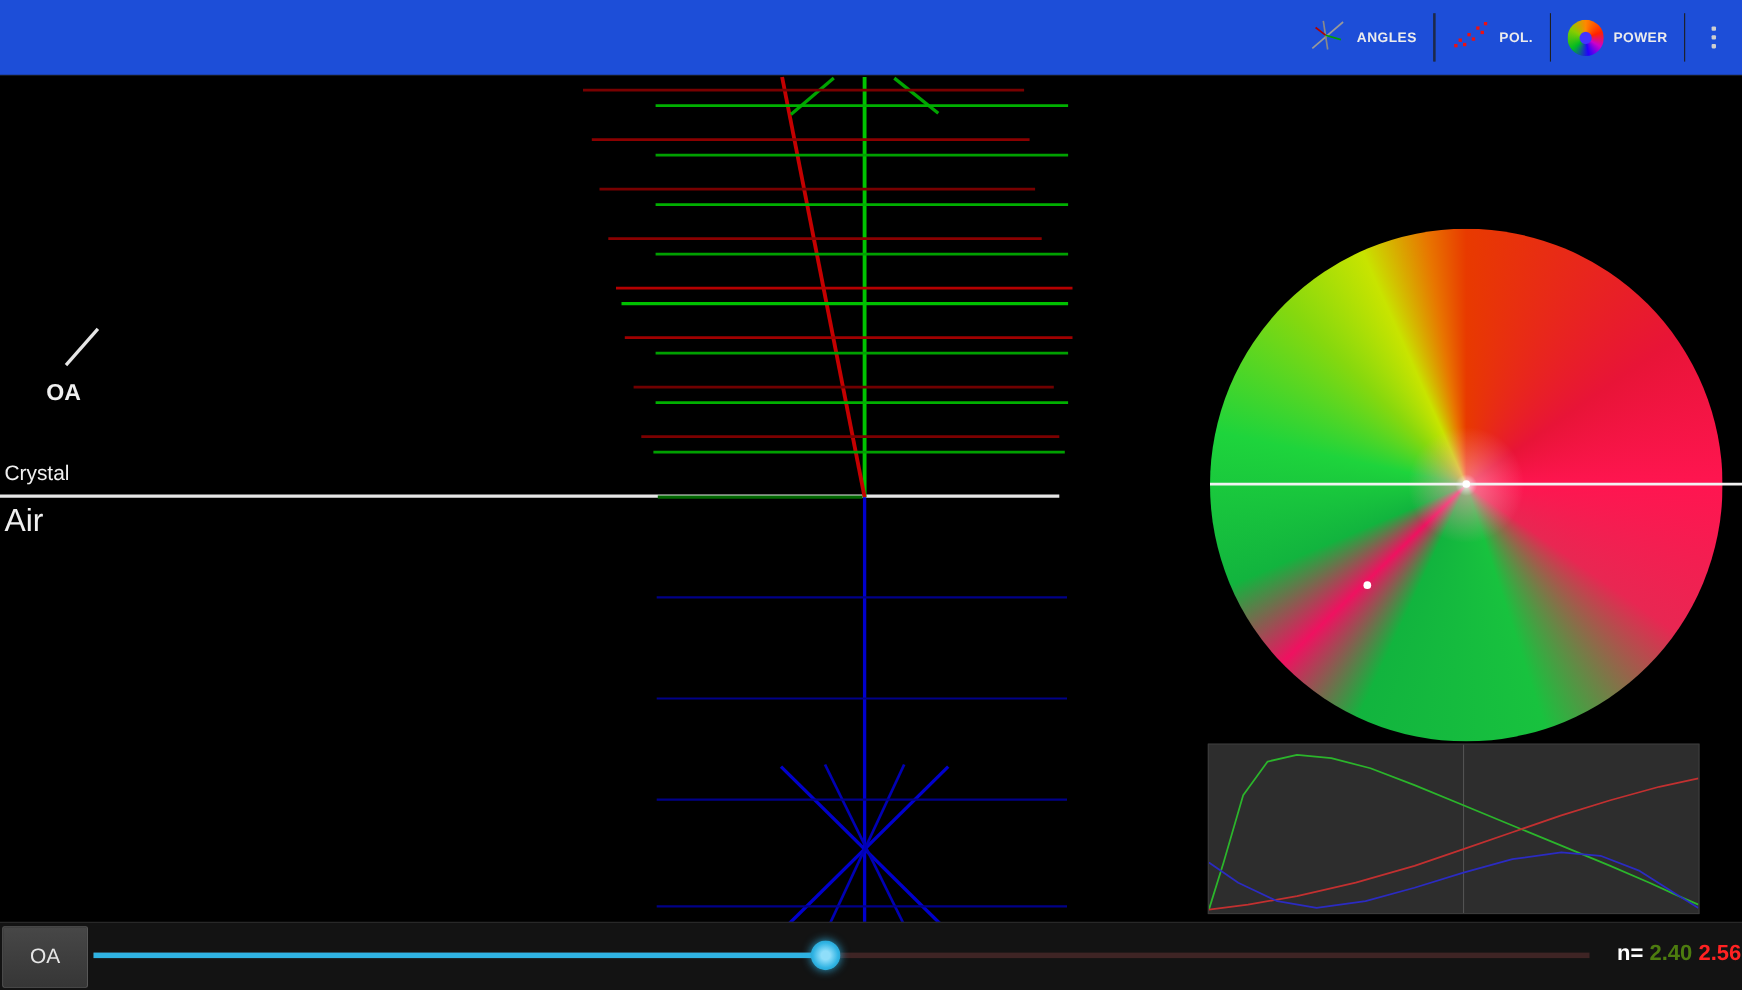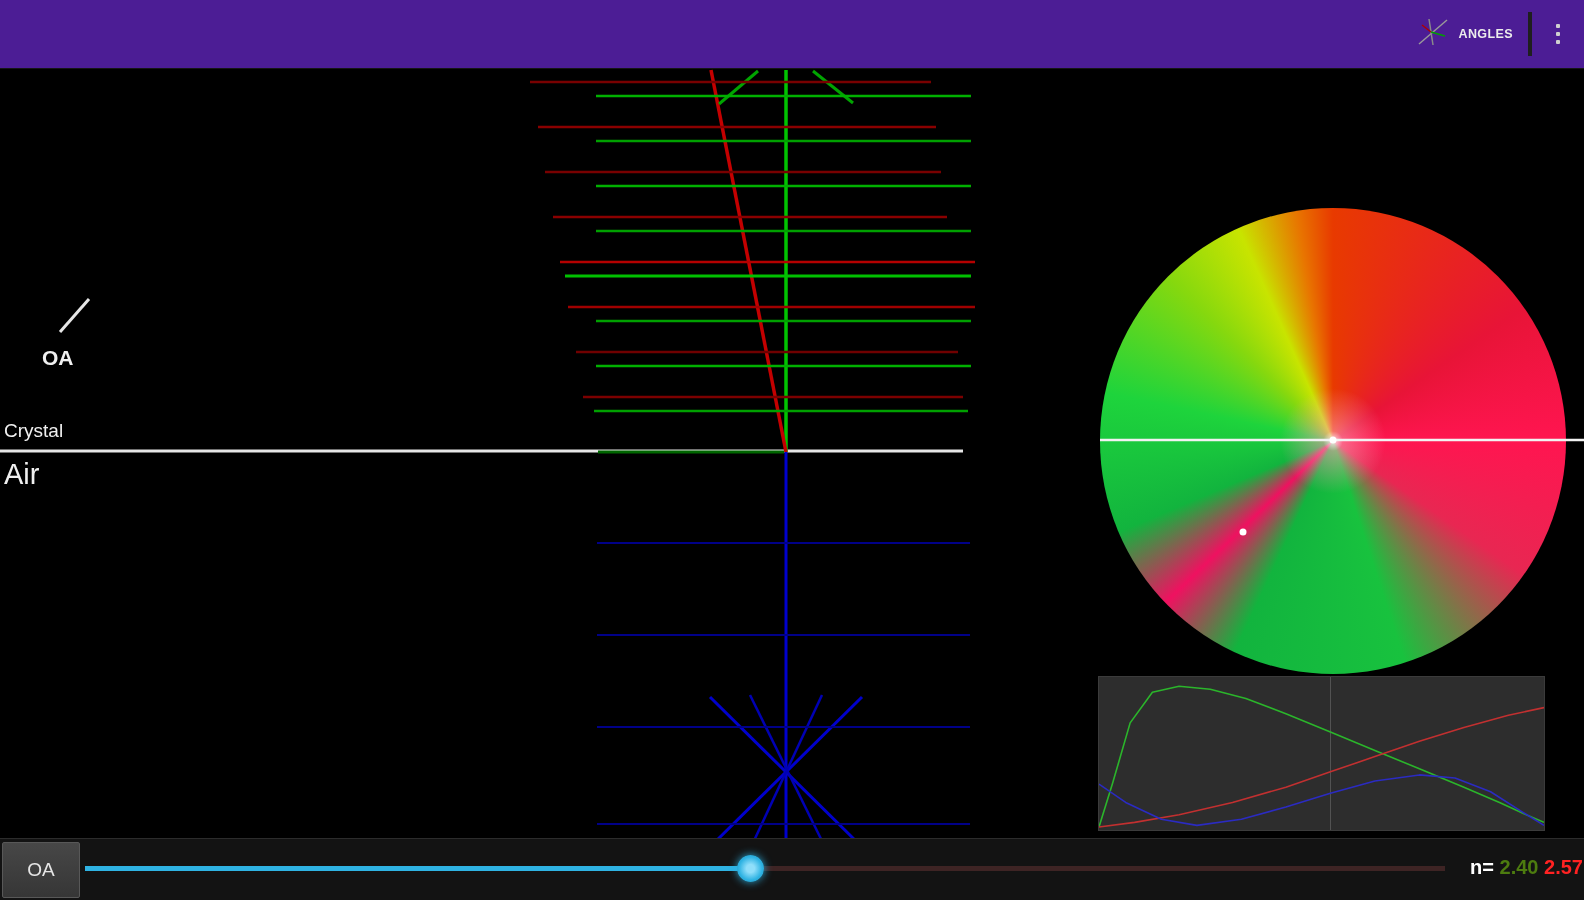--- a/index.html
+++ b/index.html
@@ -1,21 +1,21 @@
 <!DOCTYPE html>
 <html><head>
 <meta charset="utf-8">
 <style>
   html,body{margin:0;padding:0;}
   body{
     width:1584px;height:900px;position:relative;overflow:hidden;
     background:#000;font-family:"Liberation Sans", sans-serif;
   }
   
-  .topbar{position:absolute;top:0;left:0;right:0;height:68px;background:#4c1d95;
+  .topbar{position:absolute;top:0;left:0;right:0;height:68px;background:#1d4ed8;
     display:flex;align-items:center;z-index:10;border-bottom:1px solid #151515;}
   .topbar-buttons{margin-left:auto;display:flex;align-items:center;height:100%;}
   .tb-btn{display:flex;align-items:center;gap:9px;padding:0 15px;height:100%;cursor:pointer;}
   .tb-sep{width:1px;height:44px;background:#1f1f1f;}
   .tb-label{color:#ececec;font-size:12.5px;font-weight:700;letter-spacing:.4px;}
   .menu-btn{display:flex;flex-direction:column;gap:4px;padding:0 24px;height:100%;justify-content:center;align-items:center;cursor:pointer;}
   .menu-dot{width:4px;height:4px;background:#cfcfcf;border-radius:1px;}
   .power-icon{width:33px;height:33px;border-radius:50%;
     background:
       radial-gradient(circle, #4433ff 0 5px, rgba(0,0,0,0) 6px),
@@ -67,23 +67,42 @@
         </svg>
       </span>
       <span class="tb-label">ANGLES</span>
     </div>
 
     <div class="tb-sep"></div>
 
 
     <div class="tb-sep"></div>
 
+    <div class="tb-btn">
+      <span>
+        <svg width="34" height="30" viewBox="0 0 34 30">
+          <rect x="2" y="23" width="3" height="3" fill="#e11"></rect>
+          <rect x="6" y="18" width="3" height="3" fill="#e11"></rect>
+          <rect x="10" y="22" width="3" height="3" fill="#e11"></rect>
+          <rect x="14" y="13" width="3" height="3" fill="#e11"></rect>
+          <rect x="18" y="17" width="3" height="3" fill="#e11"></rect>
+          <rect x="22" y="7" width="3" height="3" fill="#e11"></rect>
+          <rect x="26" y="11" width="3" height="3" fill="#e11"></rect>
+          <rect x="29" y="3" width="3" height="3" fill="#e11"></rect>
+        </svg>
+      </span>
+      <span class="tb-label">POL.</span>
+    </div>
 
     <div class="tb-sep"></div>
 
+    <div class="tb-btn">
+      <span class="power-icon"></span>
+      <span class="tb-label">POWER</span>
+    </div>
 
     <div class="tb-sep"></div>
 
     <div class="menu-btn">
       <span class="menu-dot"></span>
       <span class="menu-dot"></span>
       <span class="menu-dot"></span>
     </div>
   </div>
 </div>
@@ -146,15 +165,15 @@
 
   <div class="slider">
     <div class="slider-track-bg"></div>
     <div class="slider-fill" style="width: 49%;"></div>
     <div class="slider-thumb" style="left: 49%;"></div>
   </div>
 
   <div class="n-readout">
     <span>n=</span>
     <span class="n-green">2.40</span>
-    <span class="n-red">2.57</span>
+    <span class="n-red">2.56</span>
   </div>
 </div>
 
 </body></html>

